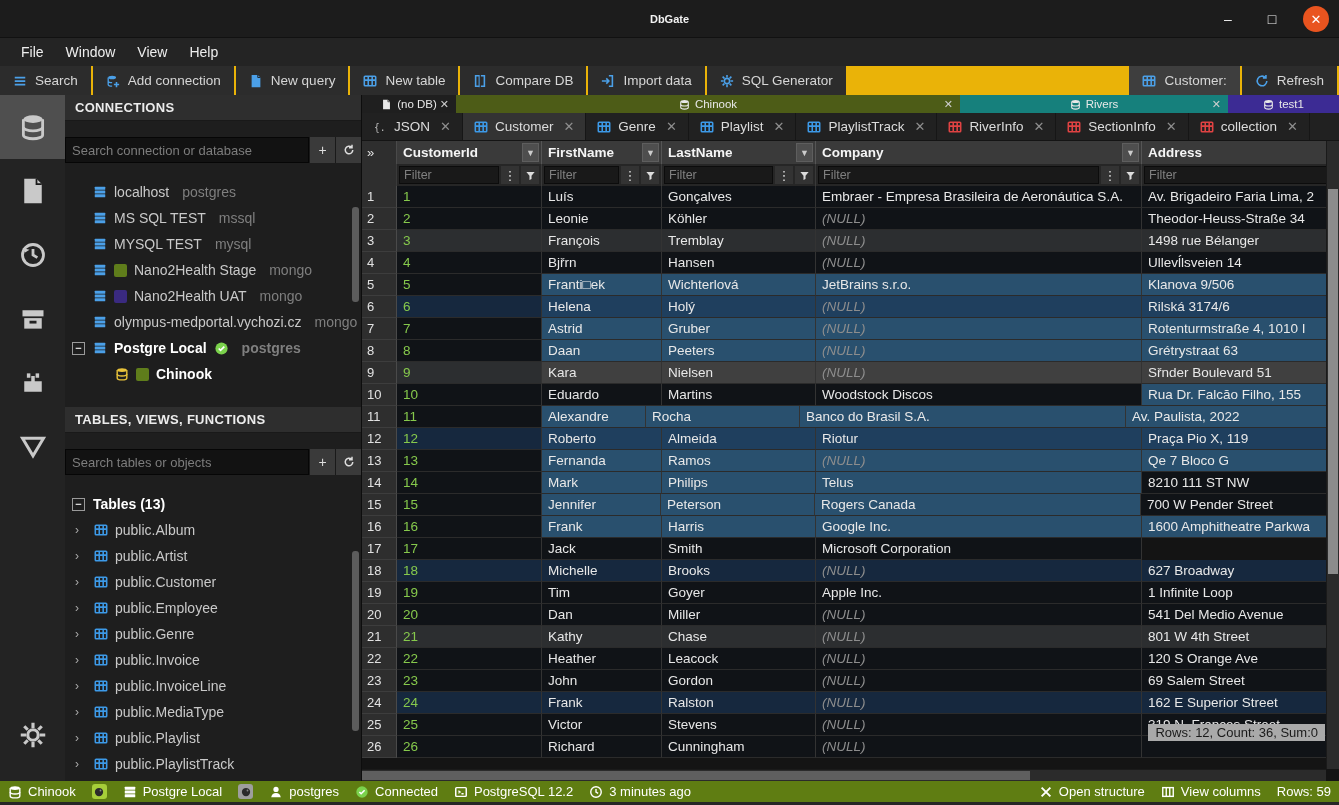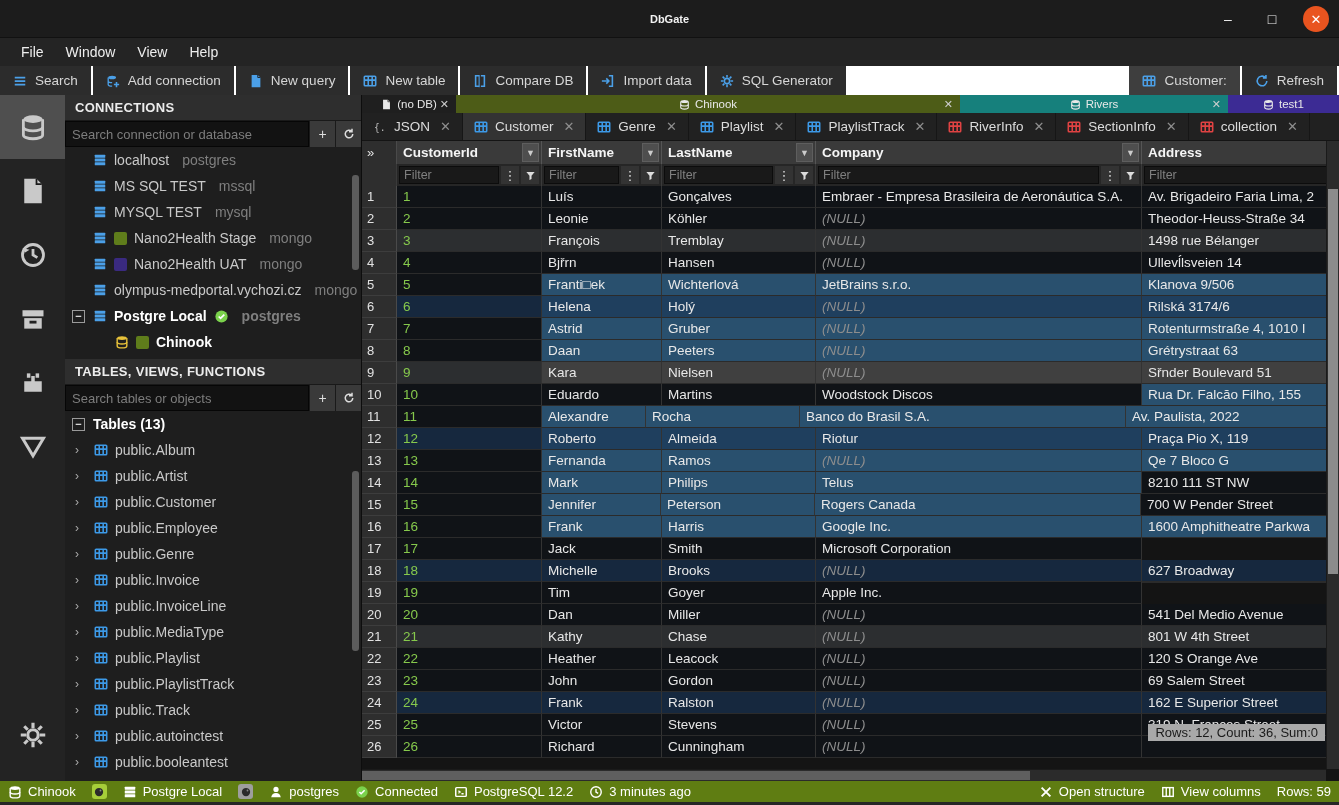--- a/index.html
+++ b/index.html
@@ -13,37 +13,37 @@
   .titlebar .title { font-weight:bold; font-size:11px; color:#f2f2f2; }
   .winctrls { position:absolute; right:10px; top:0; height:38px; display:flex; align-items:center; gap:18px; }
   .wbtn { color:#e8e8e8; font-size:14px; width:26px; height:26px; display:flex; align-items:center; justify-content:center; }
   .wbtn.close { background:#e9541f; border-radius:50%; color:#fff; font-size:13px; font-weight:bold; }
 
   
   .menubar { height:28px; background:#242424; display:flex; align-items:center; padding-left:10px; }
   .menuitem { padding:0 11px; font-size:14px; color:#eee; height:100%; display:flex; align-items:center; }
 
   
-  .toolbar { height:29px; background:#ffffff; display:flex; align-items:stretch; }
+  .toolbar { height:29px; background:#eab308; display:flex; align-items:stretch; }
   .tbtn { background:#2c2c2c; margin-right:2px; padding:0 13px; display:flex; align-items:center; gap:8px; color:#d6d6d6; font-size:13.5px; }
   .tbtn svg { display:block; }
   .tbtn.ctx { background:#3e3e3e; }
   .tb-spacer { flex:1; }
 
   
   .main { flex:1; display:flex; min-height:0; }
 
   
   .iconbar { width:65px; background:#232323; display:flex; flex-direction:column; align-items:center; position:relative; }
   .ibtn { width:65px; height:64px; display:flex; align-items:center; justify-content:center; color:#c9c9c9; }
   .ibtn.active { background:#4f4f4f; }
   .ibtn.gear { position:absolute; bottom:14px; left:0; }
 
   
-  .leftpanel { width:297px; background:#1e1e1e; display:flex; flex-direction:column; border-right:1px solid #0d0d0d; min-height:0; }
+  .leftpanel { width:297px; background:#1e1e1e; display:flex; flex-direction:column; border-right:1px solid #0d0d0d; min-height:0;gap:16px; }
   .sechdr { background:#2e2e2e; font-weight:bold; font-size:13px; color:#ececec; padding:5px 10px; letter-spacing:.3px; border-bottom:1px solid #191919; }
   .searchrow { display:flex; align-items:stretch; background:#242424; padding:0; height:26px; }
   .searchrow input { flex:1; background:#121212; border:1px solid #060606; color:#bbb; font-size:13px; padding:0 6px;
     font-family:"Liberation Sans",sans-serif; }
   .searchrow input::placeholder { color:#7d7d7d; }
   .sqbtn { width:26px; background:#3a3a3a; border-left:1px solid #1a1a1a; display:flex; align-items:center; justify-content:center; color:#ddd; font-size:14px; }
   .treewrap { position:relative; overflow:hidden; }
   .conn-list { height:212px; }
   .tbl-list { flex:1; min-height:0; }
   .titem { height:26px; display:flex; align-items:center; gap:7px; padding-left:28px; color:#c9c9c9; font-size:14px; white-space:nowrap; }
@@ -786,20 +786,21 @@
               <div class="dcell c-n" style="width: 178px; flex: 1 1 0%;">627 Broadway</div>
             </div>
             <div class="grow drow">
               <div class="gutter rn">
                 <span>19</span>
               </div>
               <div class="dcell c-d id" style="width: 145px;">19</div>
               <div class="dcell c-d" style="width: 120px;">Tim</div>
               <div class="dcell c-d" style="width: 154px;">Goyer</div>
               <div class="dcell c-d" style="width: 326px;">Apple Inc.</div>
+              <div class="dcell c-d" style="width: 178px; flex: 1 1 0%;">1 Infinite Loop</div>
             </div>
             <div class="grow drow">
               <div class="gutter rn">
                 <span>20</span>
               </div>
               <div class="dcell c-d id" style="width: 145px;">20</div>
               <div class="dcell c-d" style="width: 120px;">Dan</div>
               <div class="dcell c-d" style="width: 154px;">Miller</div>
               <div class="dcell c-d nullv" style="width: 326px;">(NULL)</div>
               <div class="dcell c-d" style="width: 178px; flex: 1 1 0%;">541 Del Medio Avenue</div>

